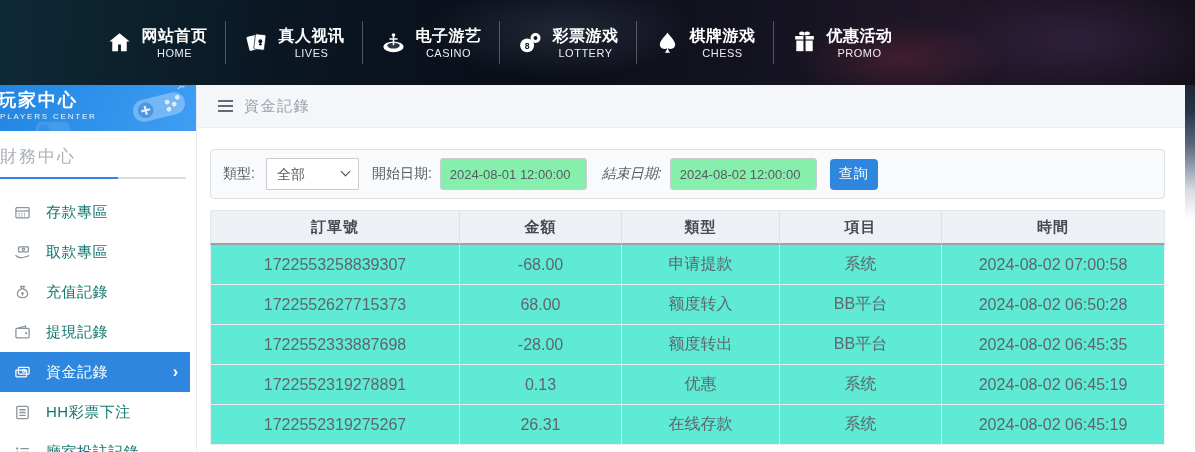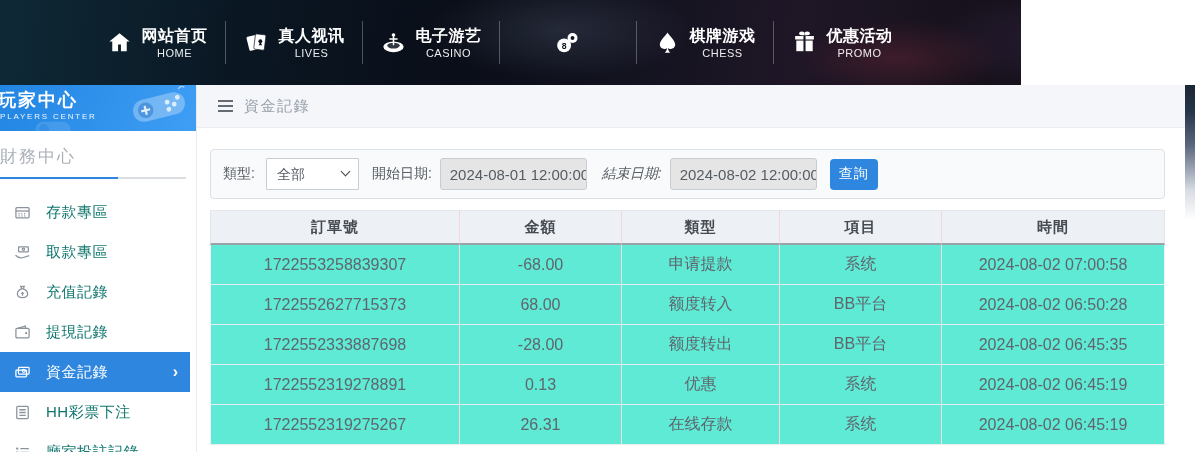--- a/index.html
+++ b/index.html
@@ -5,21 +5,21 @@
   * { box-sizing: border-box; margin: 0; padding: 0; }
   html,body { width:1195px; height:452px; overflow:hidden; }
   body {
     position:relative;
     font-family:"Liberation Sans","DejaVu Sans",sans-serif;
     background:#fff;
   }
 
   
   #topnav{
-    position:absolute; left:0; top:0; width:1021px; height:85px;
+    position:absolute; left:0; top:0; width:1195px; height:85px;
     background:
       radial-gradient(190px 70px at 560px 30px, rgba(150,170,200,.16), transparent 70%),
       radial-gradient(150px 55px at 900px 58px, rgba(190,60,80,.22), transparent 70%),
       radial-gradient(210px 80px at 1080px 40px, rgba(130,85,170,.20), transparent 70%),
       linear-gradient(95deg,#0e2936 0%,#0a1622 25%,#0a0e18 45%,#131320 62%,#1f1626 78%,#141019 100%);
     display:flex; align-items:center; padding-left:88px;
   }
   .nav-item{ width:137px; height:58px; display:flex; align-items:center; justify-content:center;
     gap:9px; position:relative; cursor:pointer; flex:none;}
   .nav-item + .nav-item::before{ content:""; position:absolute; left:0; top:7px; height:43px;
@@ -69,22 +69,22 @@
   .lbl-start{ margin-left:13px;}
   .lbl-end{ margin-left:15px;font-style:italic;}
   .select-wrap{ position:relative; margin-left:11px;}
   .type-select{ appearance:none; -webkit-appearance:none; width:93px; height:32px;
     border:1px solid #c9cdd2; border-radius:1px; background:#fff; font-size:14px;
     color:#565c63; padding:0 22px 0 10px; font-family:inherit;}
   .sel-arrow{ position:absolute; right:10px; top:10px; width:7px; height:7px;
     border-right:1.8px solid #454545; border-bottom:1.8px solid #454545;
     transform:rotate(45deg); pointer-events:none;}
   .date-input{ margin-left:8px; width:147px; height:32px; border:1px solid #c9cdd2;
-    border-radius:3px; font-size:15px; color:#565c63; padding:0 0 0 9px;
-    font-family:inherit; background:#e5e5e5;}
+    border-radius:3px; font-size:13px; color:#565c63; padding:0 0 0 9px;
+    font-family:inherit; background:#86efac;}
   .search-btn{ margin-left:13px; height:31px; padding:0 9px; background:#2e86de;
     color:#fff; border:none; border-radius:4px; font-size:14px; cursor:pointer;
     font-family:inherit; letter-spacing:1px;}
 
   .funds-table{ margin:11px 20px 0 13px; width:955px; border-collapse:separate;
     border-spacing:0; table-layout:fixed;}
   .funds-table th{ height:35px; background:#edf0f4; font-size:15px; color:#454b52;
     font-weight:bold; letter-spacing:1px; border-top:1px solid #e3e6ea;
     border-bottom:2px solid #9aa1a9; border-right:1px solid #f3d8db; text-align:center;}
   .funds-table th:first-child{ border-left:1px solid #e3e6ea;}
@@ -137,20 +137,24 @@
     </span>
   </div>
 
   <div class="nav-item">
     <svg class="nav-icon" viewBox="0 0 28 28">
       <circle cx="10.5" cy="17" r="7.2" fill="#fff"></circle>
       <circle cx="19.2" cy="9.3" r="5.2" fill="#fff"></circle>
       <circle cx="19.2" cy="9.3" r="2" fill="#0d1520"></circle>
       <text x="10.5" y="20.4" text-anchor="middle" font-size="9" font-weight="bold" fill="#0d1520">8</text>
     </svg>
+    <span class="nav-text">
+      <span class="nav-zh">彩票游戏</span>
+      <span class="nav-en">LOTTERY</span>
+    </span>
   </div>
 
   <div class="nav-item">
     <svg class="nav-icon" viewBox="0 0 28 28">
       <path d="M14 3.5C13 6 6 11.5 6 16.2c0 2.6 2.1 4.6 4.6 4.6 1.2 0 2.3-.4 3-1.2-.3 2.2-1.2 3.9-2.6 4.9h6c-1.4-1-2.3-2.7-2.6-4.9.7.8 1.8 1.2 3 1.2 2.5 0 4.6-2 4.6-4.6C22 11.5 15 6 14 3.5z" fill="#fff"></path>
     </svg>
     <span class="nav-text">
       <span class="nav-zh">棋牌游戏</span>
       <span class="nav-en">CHESS</span>
     </span>

